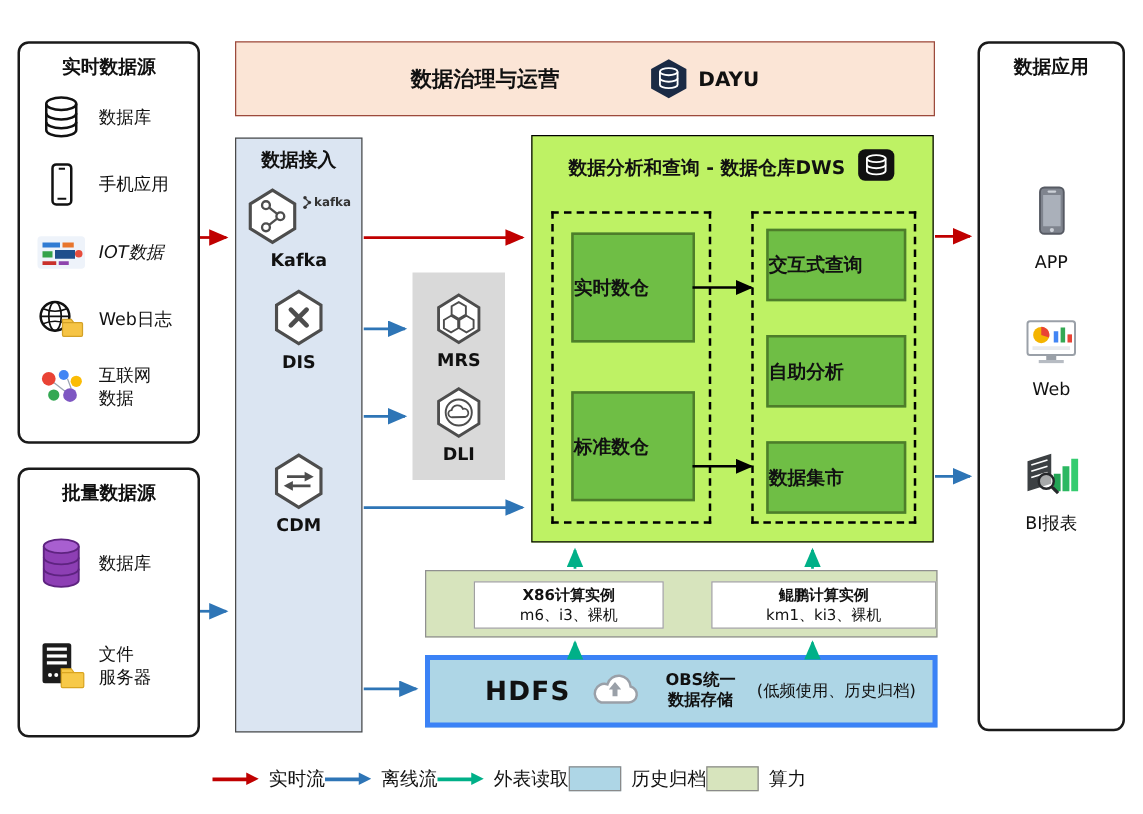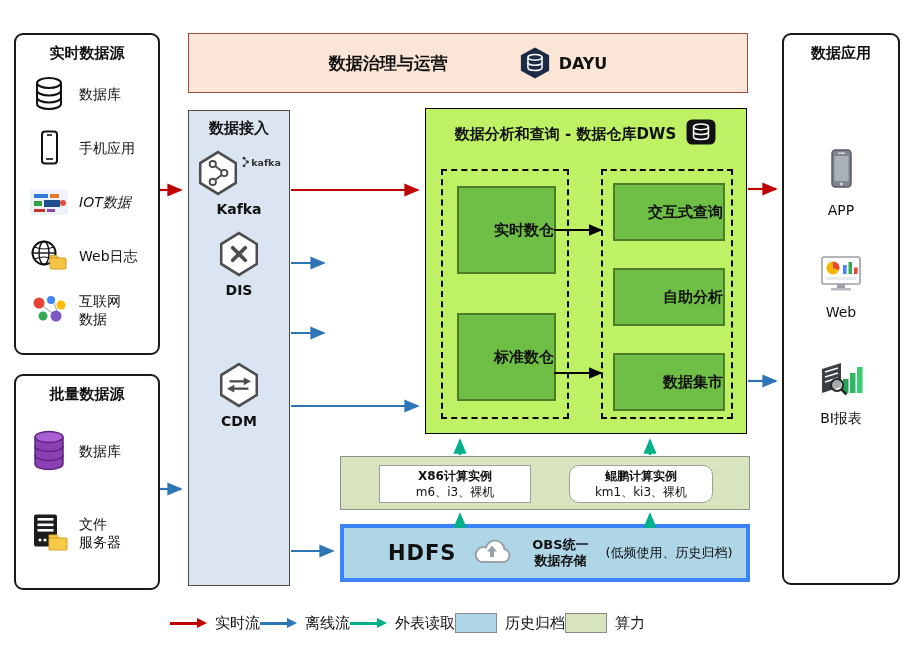--- a/index.html
+++ b/index.html
@@ -33,21 +33,21 @@
   .kafka-caption { font-size:9.5px; font-weight:bold; color:#333; display:flex; align-items:center; gap:1px; margin-top:6px; }
 
   
   .grayproc { background:#d9d9d9; display:flex; flex-direction:column; align-items:center; }
   .proc-label { font-weight:bold; font-size:14px; margin-top:1px; }
 
   
   .dws { background:#bef264; border:1.5px solid #000; }
   .dws-title { position:absolute; top:9px; left:0; right:0; display:flex; justify-content:center; align-items:center; gap:9px; font-weight:bold; font-size:15px; }
   .dashed { position:absolute; border:2px dashed #000; }
-  .greenbox { position:absolute; background:#6fbe45; border:2px solid #4e7d2a; display:flex; align-items:center; justify-content:flex-end; font-weight:bold; font-size:15px; text-align:center; }
+  .greenbox { position:absolute; background:#6fbe45; border:2px solid #4e7d2a; display:flex; align-items:center; justify-content:flex-start; font-weight:bold; font-size:15px; text-align:center; }
 
   
   .compute { background:#d7e4bd; border:1px solid #909090; }
   .compute-inner { position:absolute; background:#fff; border:1px solid #a0a0a0; display:flex; flex-direction:column; align-items:center; justify-content:center; font-size:12px; line-height:1.35; }
   .compute-inner .t { font-weight:bold; }
 
   
   .hdfs { background:#aed6e6; border:4px solid #3b82f6; display:flex; align-items:center; padding-left:44px; gap:13px; }
   .hdfs-label { font-weight:bold; font-size:21px; letter-spacing:1px; }
   .obs-label { font-weight:bold; font-size:13px; text-align:center; width:64px; line-height:1.25; }
@@ -230,20 +230,43 @@
           <line x1="11" y1="18.5" x2="25" y2="18.5" stroke="#4d4d4d" stroke-width="2.2"></line>
           <polygon points="24.5,14.8 31.5,18.5 24.5,22.2" fill="#4d4d4d"></polygon>
           <line x1="29" y1="25.5" x2="15" y2="25.5" stroke="#4d4d4d" stroke-width="2.2"></line>
           <polygon points="15.5,21.8 8.5,25.5 15.5,29.2" fill="#4d4d4d"></polygon>
         </svg>
       </span>
       <span class="ing-label">CDM</span>
     </div>
   </div>
 
+  <div class="abs grayproc" style="left:330px; top:218px; width:74px; height:166px;">
+    <div class="ing-item" style="margin-top:16px;">
+      <span>
+        <svg width="38" height="42" viewBox="0 0 40 44">
+          <polygon points="20,2 37,12.5 37,31.5 20,42 3,31.5 3,12.5" fill="#fff" stroke="#4d4d4d" stroke-width="2.4"></polygon>
+          <polygon points="20,8 26,11.5 26,18.5 20,22 14,18.5 14,11.5" fill="none" stroke="#4d4d4d" stroke-width="1.6"></polygon>
+          <polygon points="13.5,19.5 19.5,23 19.5,30 13.5,33.5 7.5,30 7.5,23" fill="none" stroke="#4d4d4d" stroke-width="1.6"></polygon>
+          <polygon points="26.5,19.5 32.5,23 32.5,30 26.5,33.5 20.5,30 20.5,23" fill="none" stroke="#4d4d4d" stroke-width="1.6"></polygon>
+        </svg>
+      </span>
+      <span class="proc-label">MRS</span>
+    </div>
+    <div class="ing-item" style="margin-top:12px;">
+      <span>
+        <svg width="38" height="42" viewBox="0 0 40 44">
+          <polygon points="20,2 37,12.5 37,31.5 20,42 3,31.5 3,12.5" fill="#fff" stroke="#4d4d4d" stroke-width="2.4"></polygon>
+          <circle cx="20" cy="22" r="11" fill="none" stroke="#4d4d4d" stroke-width="1.6"></circle>
+          <path d="M14.5 26 a3 3 0 0 1 -0.5 -6 a5 5 0 0 1 9.5 -1 a3.5 3.5 0 0 1 2 6.8 z" fill="none" stroke="#4d4d4d" stroke-width="1.5"></path>
+        </svg>
+      </span>
+      <span class="proc-label">DLI</span>
+    </div>
+  </div>
 
   <div class="abs dws" style="left:425px; top:108px; width:322px; height:326px;">
     <div class="dws-title">
       <span>数据分析和查询 - 数据仓库DWS</span>
       <span>
         <svg width="32" height="28" viewBox="0 0 34 30">
           <rect x="1.5" y="1.5" width="31" height="27" rx="6" fill="#111"></rect>
           <ellipse cx="17" cy="9.5" rx="8" ry="3" fill="none" stroke="#fff" stroke-width="1.6"></ellipse>
           <path d="M9 9.5 v10.5 a8 3 0 0 0 16 0 v-10.5" fill="none" stroke="#fff" stroke-width="1.6"></path>
           <path d="M9 14.8 a8 3 0 0 0 16 0" fill="none" stroke="#fff" stroke-width="1.6"></path>
@@ -269,21 +292,21 @@
         <span>数据集市</span>
       </div>
     </div>
   </div>
 
   <div class="abs compute" style="left:340px; top:456px; width:410px; height:54px;">
     <div class="compute-inner" style="left:38px; top:8px; width:152px; height:38px;">
       <span class="t">X86计算实例</span>
       <span>m6、i3、裸机</span>
     </div>
-    <div class="compute-inner" style="left:228px; top:8px; width:144px; height:38px;border-radius:10px;">
+    <div class="compute-inner" style="left:228px; top:8px; width:180px; height:38px;">
       <span class="t">鲲鹏计算实例</span>
       <span>km1、ki3、裸机</span>
     </div>
   </div>
 
   <div class="abs hdfs" style="left:340px; top:524px; width:410px; height:58px;">
     <span class="hdfs-label">HDFS</span>
     <span>
       <svg width="46" height="32" viewBox="0 0 46 32">
         <path d="M12 27 h22 a6.5 6.5 0 0 0 1.5 -12.8 a9.5 9.5 0 0 0 -18.6 -1.7 A6.8 6.8 0 0 0 12 27 z" fill="#fff" stroke="#9aa0a8" stroke-width="2"></path>

